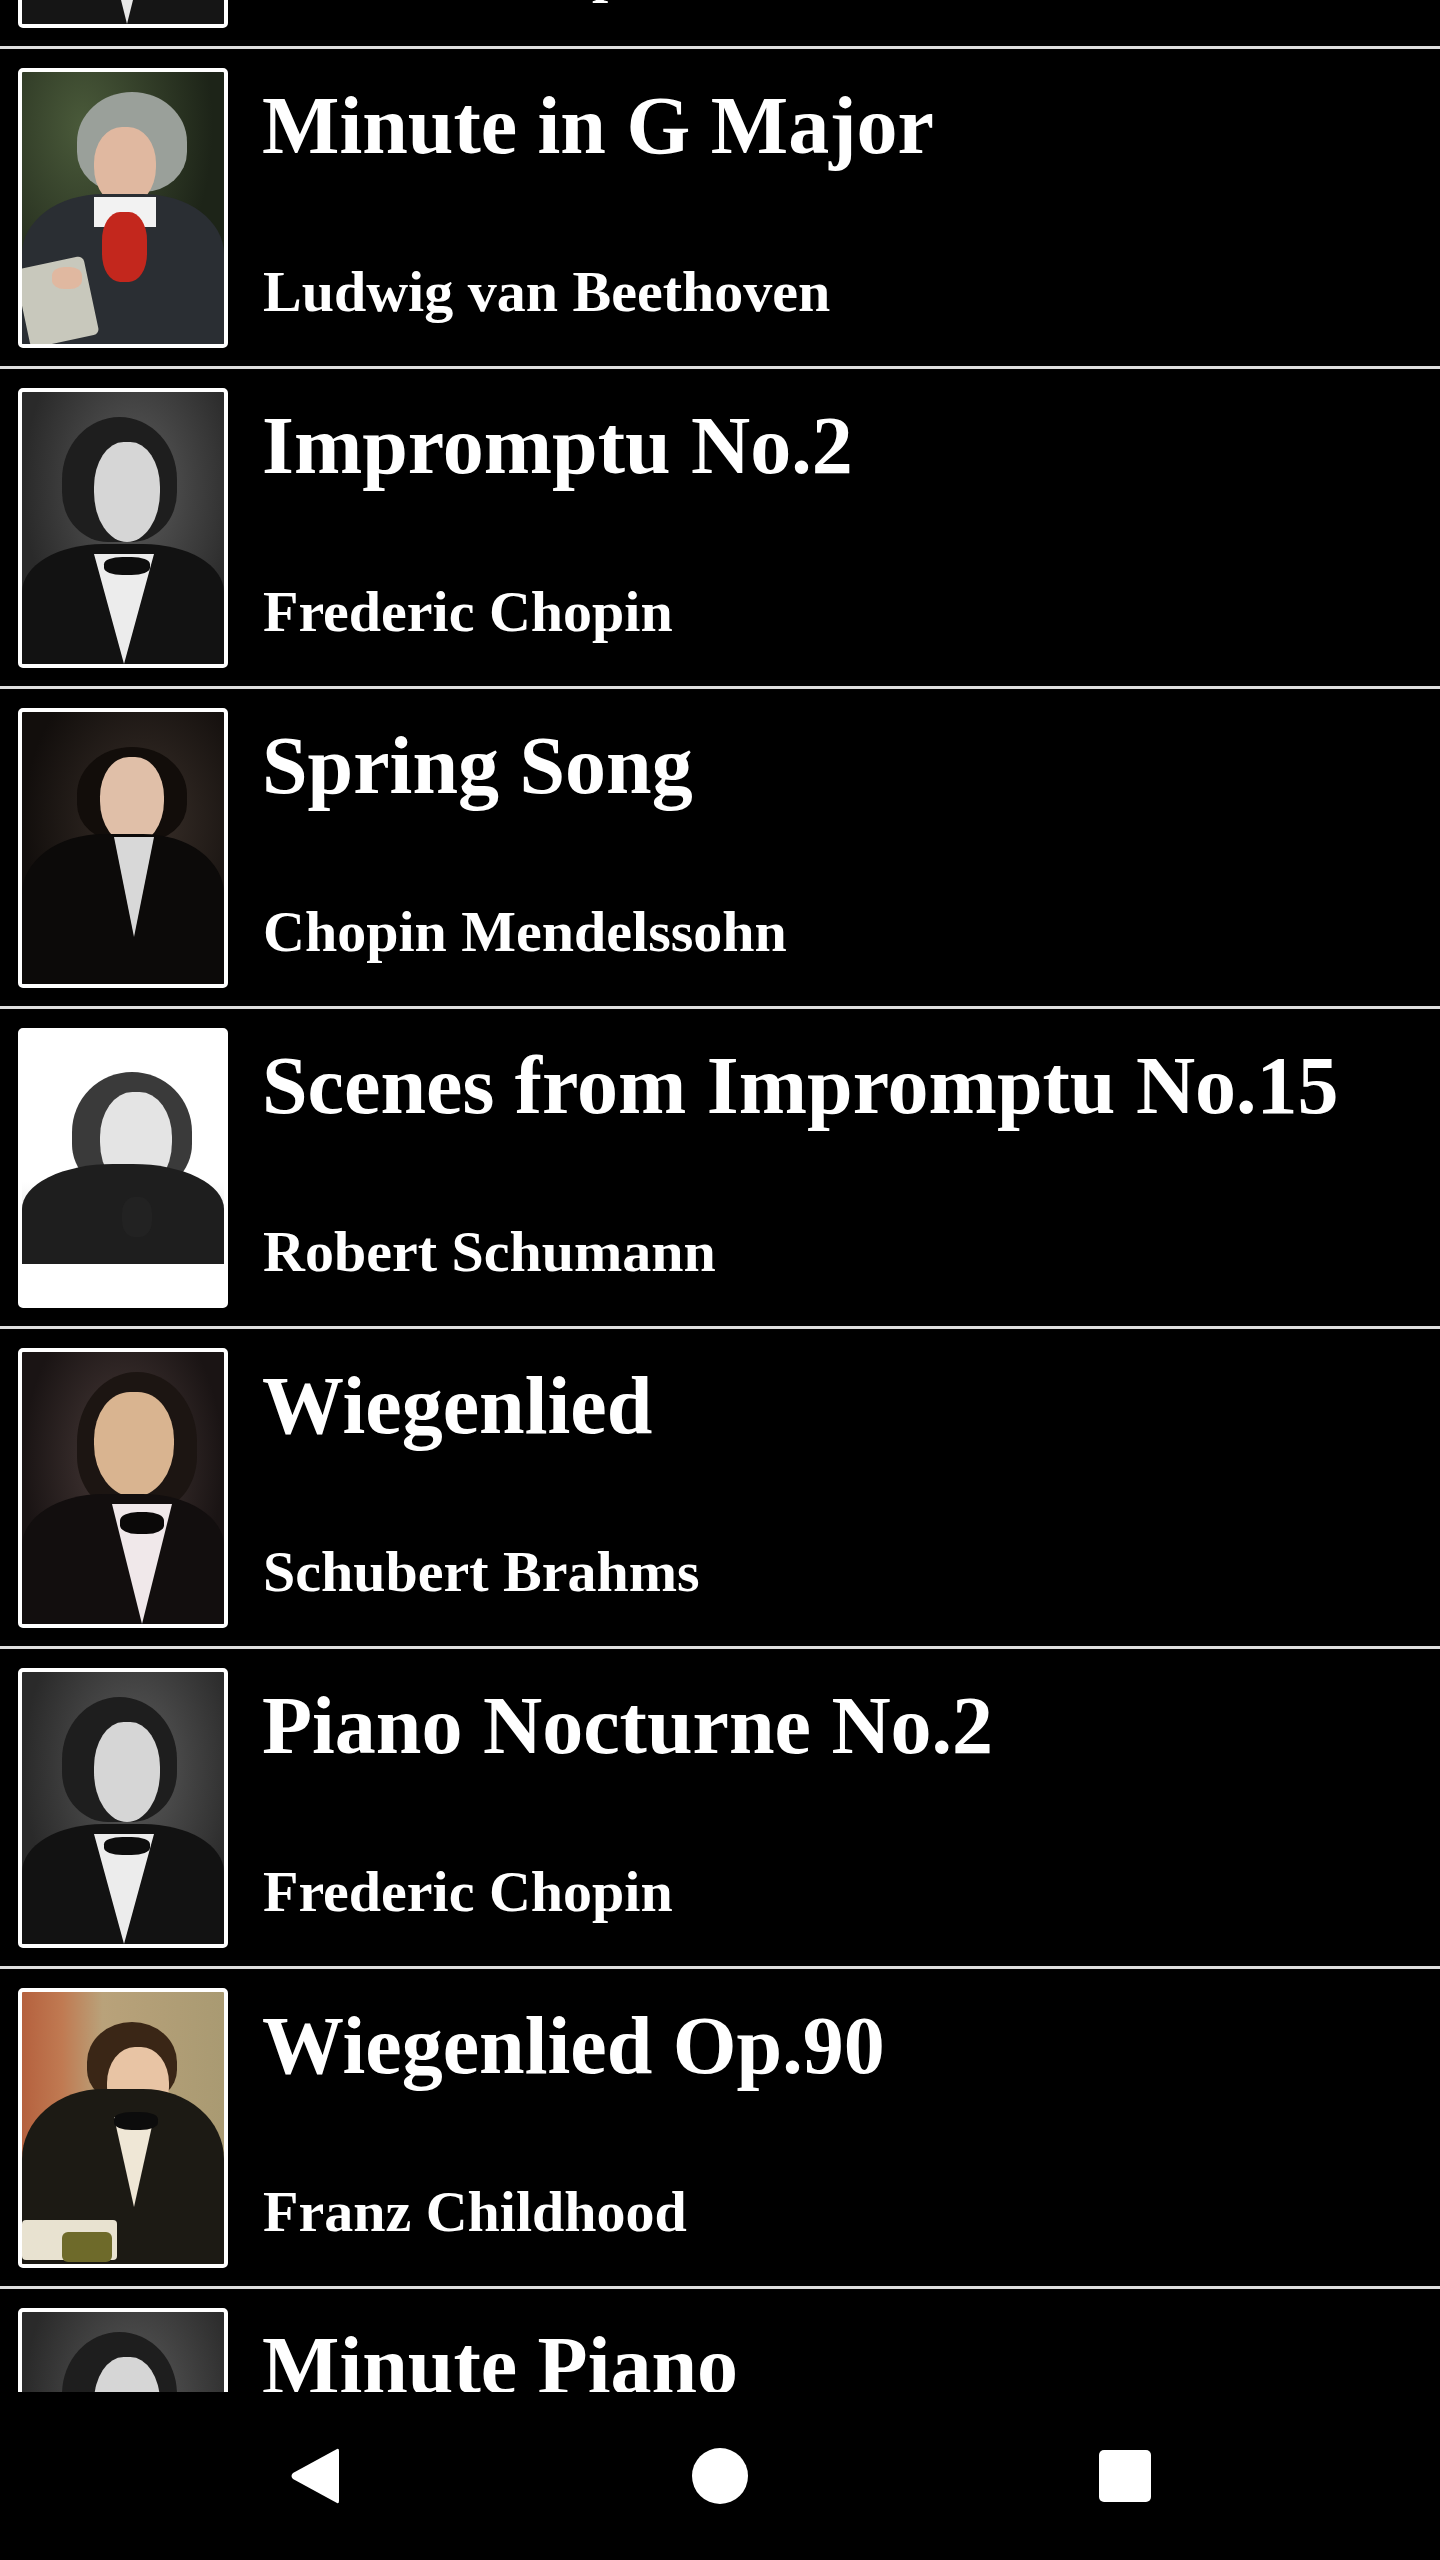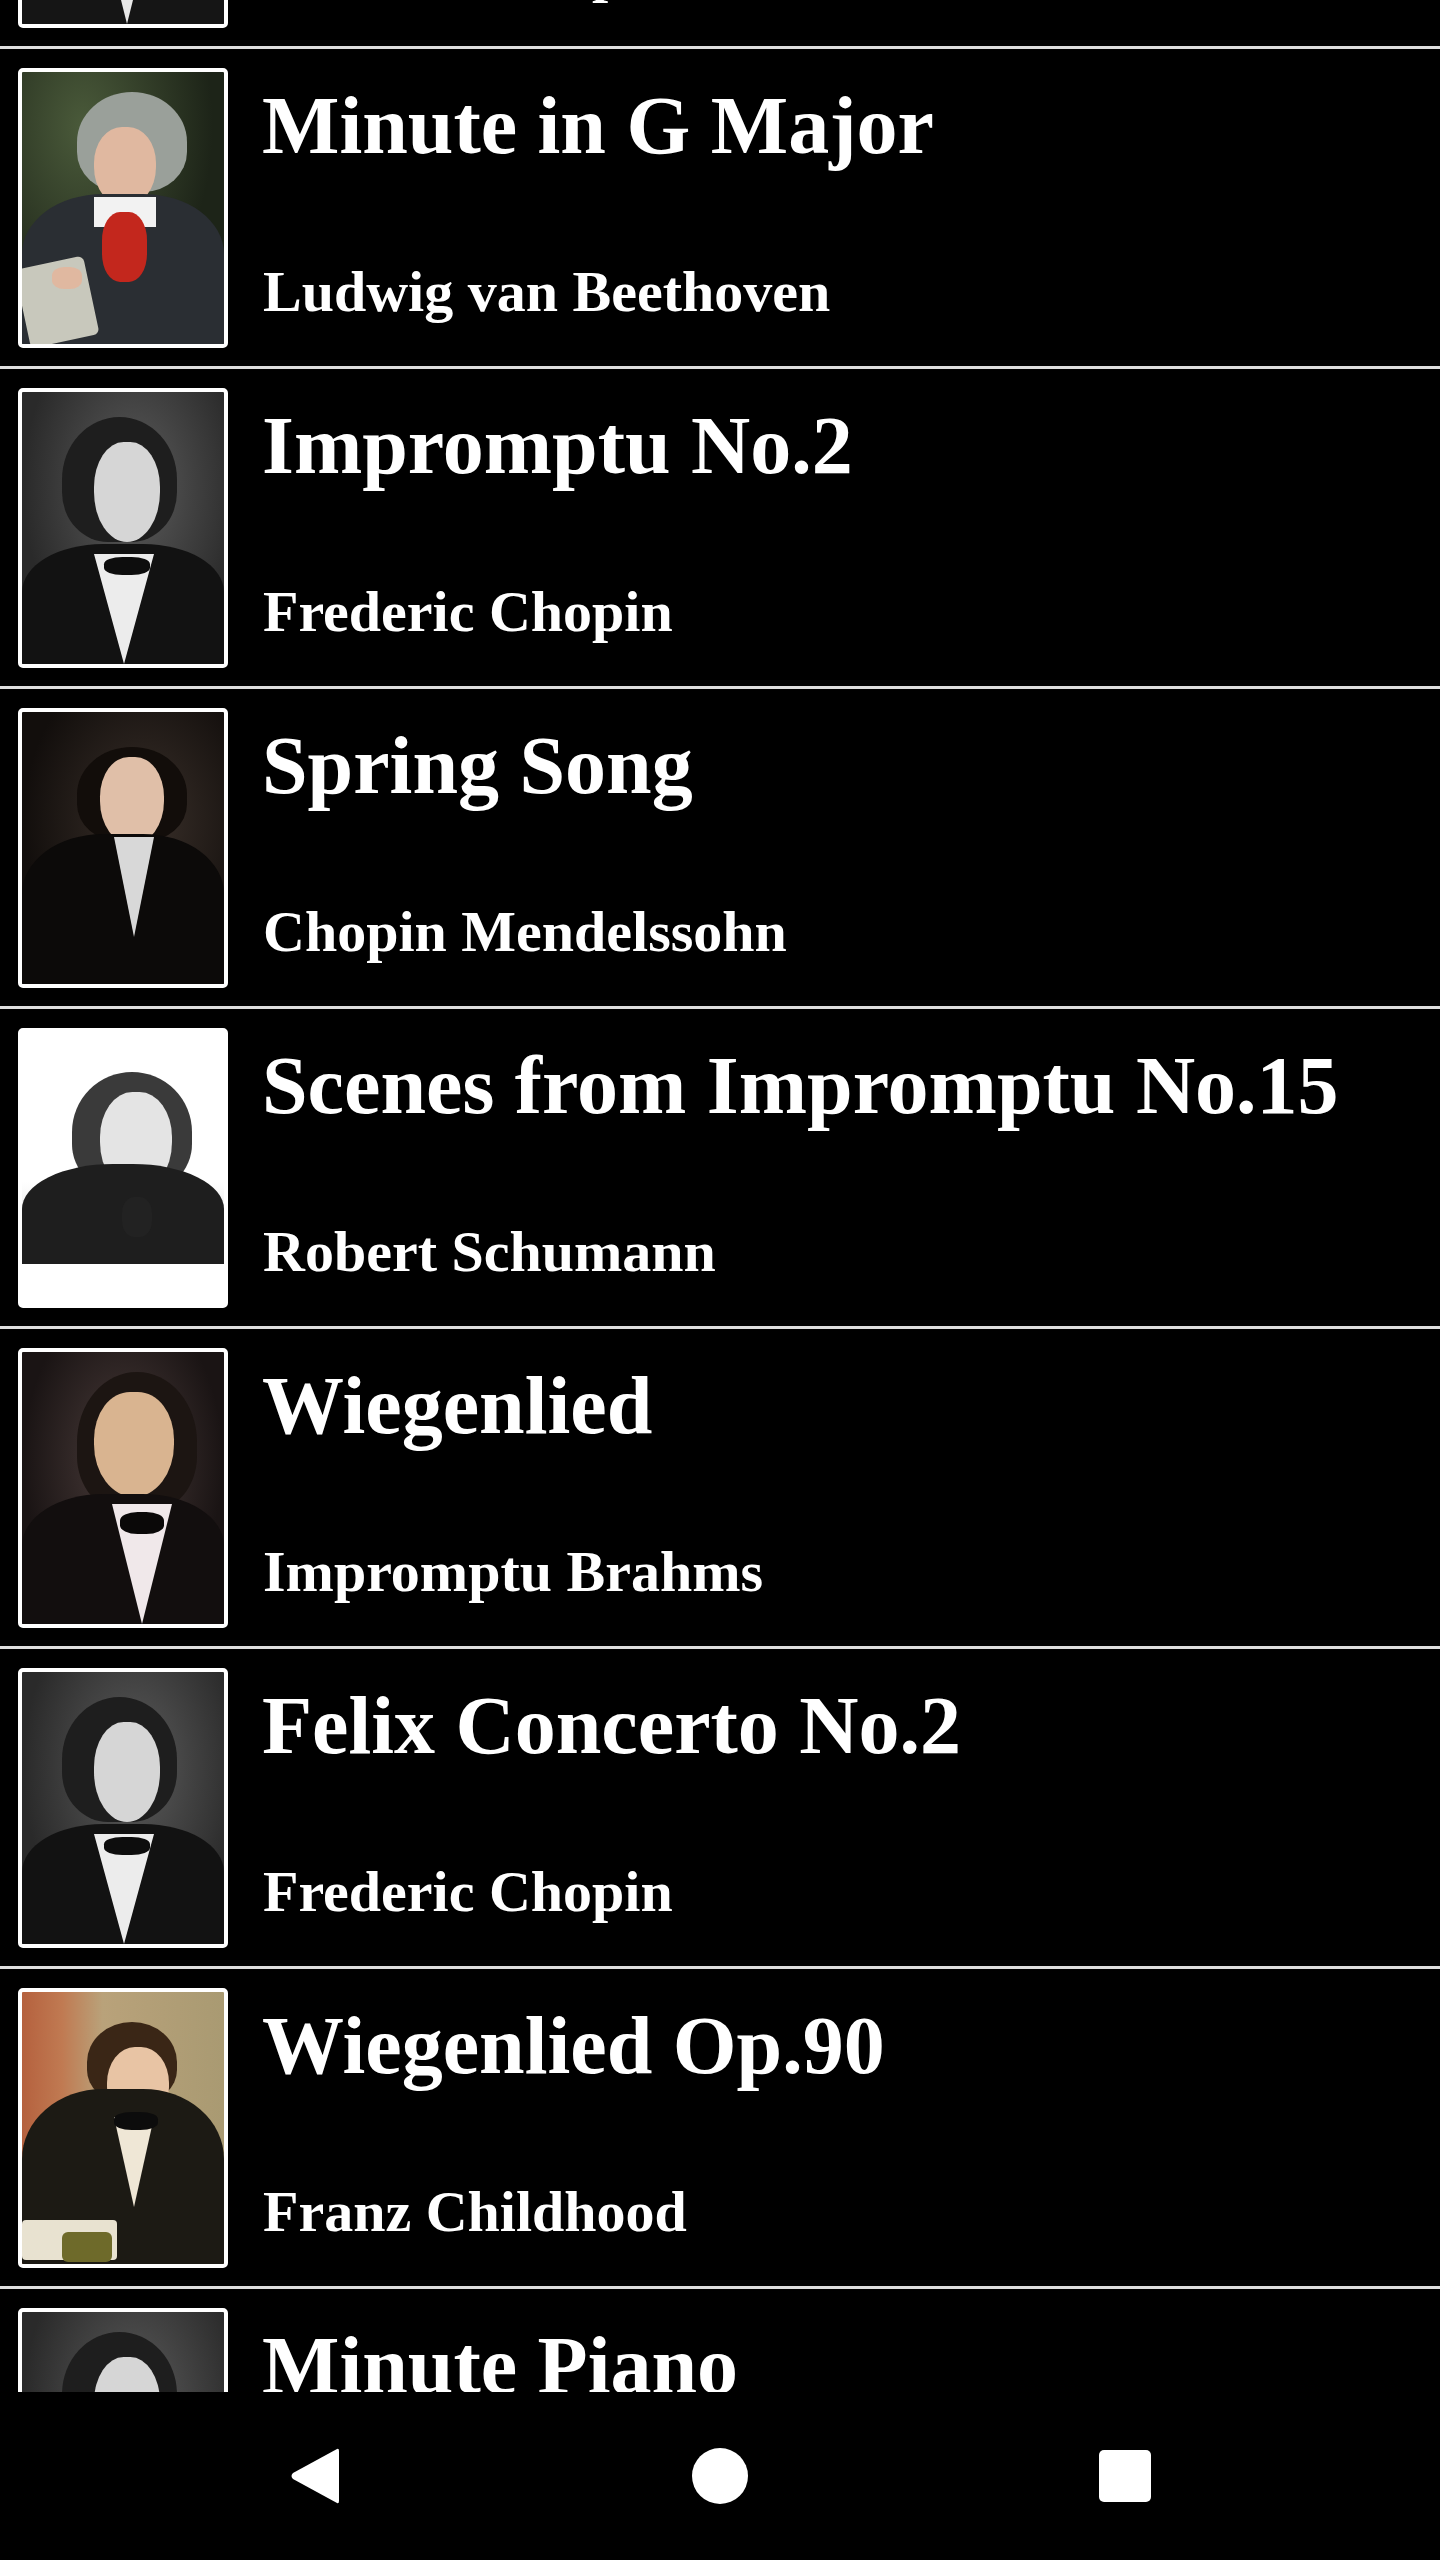--- a/index.html
+++ b/index.html
@@ -113,35 +113,35 @@
         <div class="portrait">
           <div class="p-bg" style="background: radial-gradient(ellipse at 50% 40%, #4a3c3a, #1a1414 70%);"></div>
           <div class="p-hair" style="left:55px; top:20px; width:120px; height:140px; background:#1c1512;"></div>
           <div class="p-face" style="left:72px; top:40px; width:80px; height:105px; background:#d9b490;"></div>
           <div class="p-coat" style="height:130px; background:#120e0e;"></div>
           <div class="p-shirt" style="left:90px; bottom:0; width:60px; height:120px; background:#f0e8ea;"></div>
           <div class="p-tie" style="left:98px; top:160px; width:44px; height:22px; background:#0a0808;"></div>
         </div>
       </div>
       <div class="title">Wiegenlied</div>
-      <div class="artist">Impromptu Brahms</div>
+      <div class="artist">Schubert Brahms</div>
     </div>
 
     <div class="row">
       <div class="thumb">
         <div class="portrait">
           <div class="p-bg" style="background: radial-gradient(ellipse at 55% 35%, #5c5c5c, #2a2a2a 70%);"></div>
           <div class="p-hair" style="left:40px; top:25px; width:115px; height:125px; background:#1e1e1e;"></div>
           <div class="p-face" style="left:72px; top:50px; width:66px; height:100px; background:#d6d6d6;"></div>
           <div class="p-coat" style="height:120px; background:#121212;"></div>
           <div class="p-shirt" style="left:72px; bottom:0; width:60px; height:110px; background:#ececec;"></div>
           <div class="p-tie" style="left:82px; top:165px; width:46px; height:18px; background:#0d0d0d;"></div>
         </div>
       </div>
-      <div class="title">Felix Concerto No.2</div>
+      <div class="title">Piano Nocturne No.2</div>
       <div class="artist">Frederic Chopin</div>
     </div>
 
     <div class="row">
       <div class="thumb">
         <div class="portrait">
           <div class="p-bg" style="background: linear-gradient(90deg, #b5613e 0%, #c07a52 20%, #b9a27a 40%, #a99a72 100%);"></div>
           <div class="p-hair" style="left:65px; top:30px; width:90px; height:80px; background:#3a2616;"></div>
           <div class="p-face" style="left:85px; top:55px; width:62px; height:80px; background:#e8c4a4;"></div>
           <div class="p-coat" style="height:175px; background:#1c1a14;"></div>

